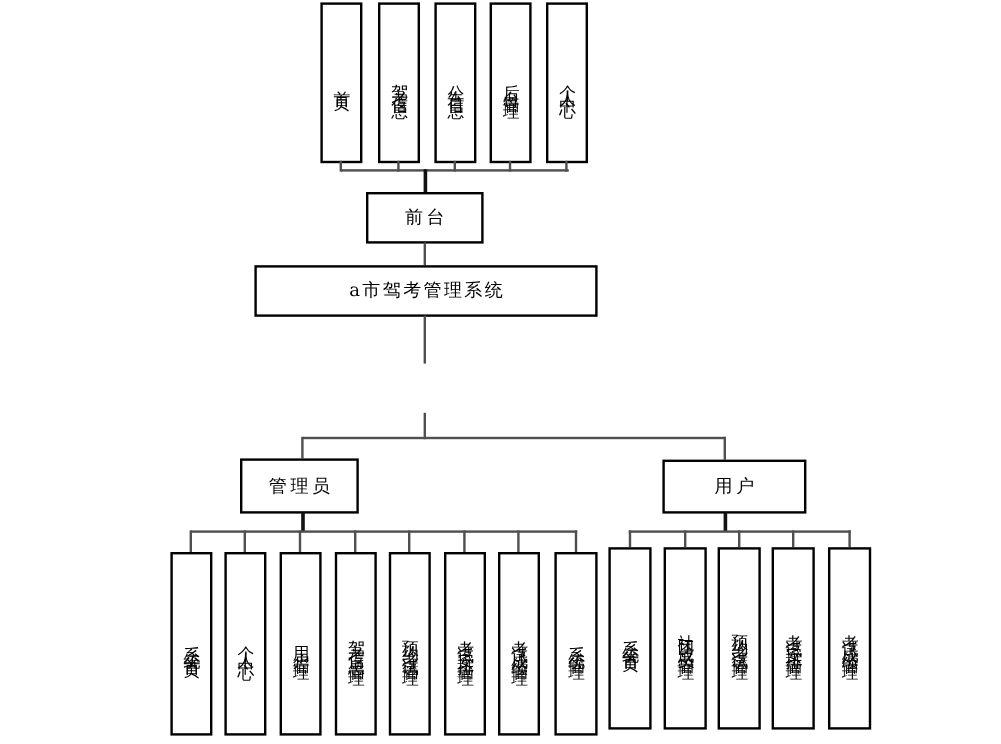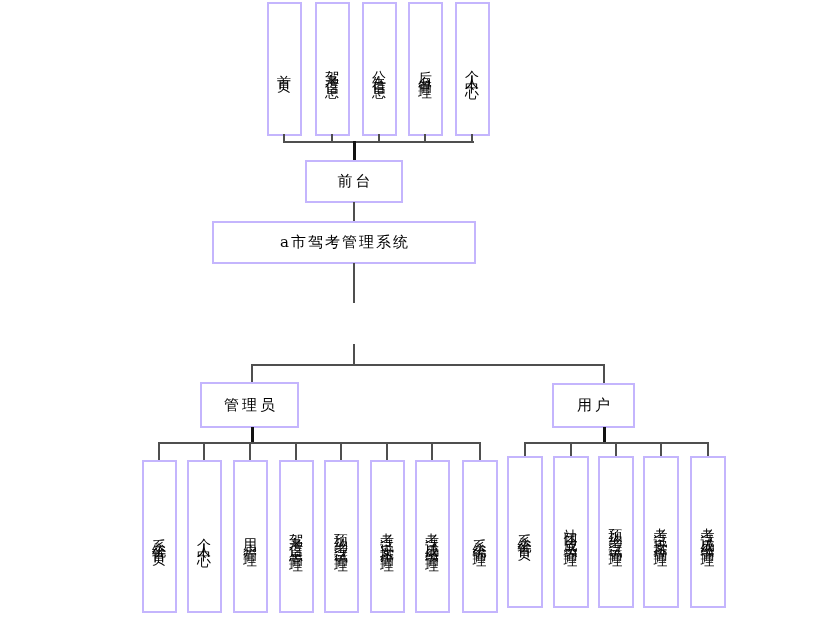--- a/index.html
+++ b/index.html
@@ -3,21 +3,21 @@
 <meta charset="utf-8">
 <style>
   html,body{margin:0;padding:0;background:#fff;}
   .canvas{
     position:relative;width:834px;height:620px;background:#ffffff;
     font-family:"DejaVu Serif","Liberation Serif",serif;color:#000;
     overflow:hidden;
   }
   .node{
     position:absolute;box-sizing:border-box;
-    border:2px solid #c4b5fd;background:#ffffff;
+    border:2px solid #000000;background:#ffffff;
     display:flex;align-items:center;justify-content:center;
     font-size:15px;text-align:center;
   }
   .hlbl{letter-spacing:3px;text-indent:3px;white-space:nowrap;}
   .title-lbl{letter-spacing:2px;text-indent:2px;white-space:nowrap;font-size:15px;}
   .vnode .vlbl{
     writing-mode:vertical-rl;text-orientation:upright;
     font-size:14px;letter-spacing:5px;line-height:1;
   }
   .ln{position:absolute;background:#4f4f4f;}
@@ -53,37 +53,37 @@
   <div class="ln" style="left:284px;top:141px;width:190px;height:2px"></div>
 
   <div class="ln thick" style="left:353px;top:141px;width:3px;height:20px"></div>
 
   <div class="node" style="left:305px;top:160px;width:98px;height:43px">
     <span class="hlbl">前台</span>
   </div>
 
   <div class="ln" style="left:353px;top:202px;width:2px;height:20px"></div>
 
-  <div class="node" style="left:212px;top:221px;width:264px;height:43px">
+  <div class="node" style="left:212px;top:221px;width:286px;height:43px">
     <span class="title-lbl">a市驾考管理系统</span>
   </div>
 
   <div class="ln" style="left:353px;top:263px;width:2px;height:40px"></div>
 
 
   <div class="ln" style="left:353px;top:344px;width:2px;height:22px"></div>
 
   <div class="ln" style="left:252px;top:364px;width:353px;height:2px"></div>
   <div class="ln" style="left:251px;top:364px;width:2px;height:19px"></div>
   <div class="ln" style="left:603px;top:364px;width:2px;height:20px"></div>
 
   <div class="node" style="left:200px;top:382px;width:99px;height:46px">
     <span class="hlbl">管理员</span>
   </div>
-  <div class="node" style="left:552px;top:383px;width:83px;height:45px">
+  <div class="node" style="left:552px;top:383px;width:120px;height:45px">
     <span class="hlbl">用户</span>
   </div>
 
   <div class="ln thick" style="left:251px;top:427px;width:3px;height:16px"></div>
   <div class="ln" style="left:159px;top:442px;width:322px;height:2px"></div>
   <div class="ln" style="left:158px;top:442px;width:2px;height:19px"></div>
   <div class="ln" style="left:203px;top:442px;width:2px;height:19px"></div>
   <div class="ln" style="left:249px;top:442px;width:2px;height:19px"></div>
   <div class="ln" style="left:295px;top:442px;width:2px;height:19px"></div>
   <div class="ln" style="left:340px;top:442px;width:2px;height:19px"></div>

